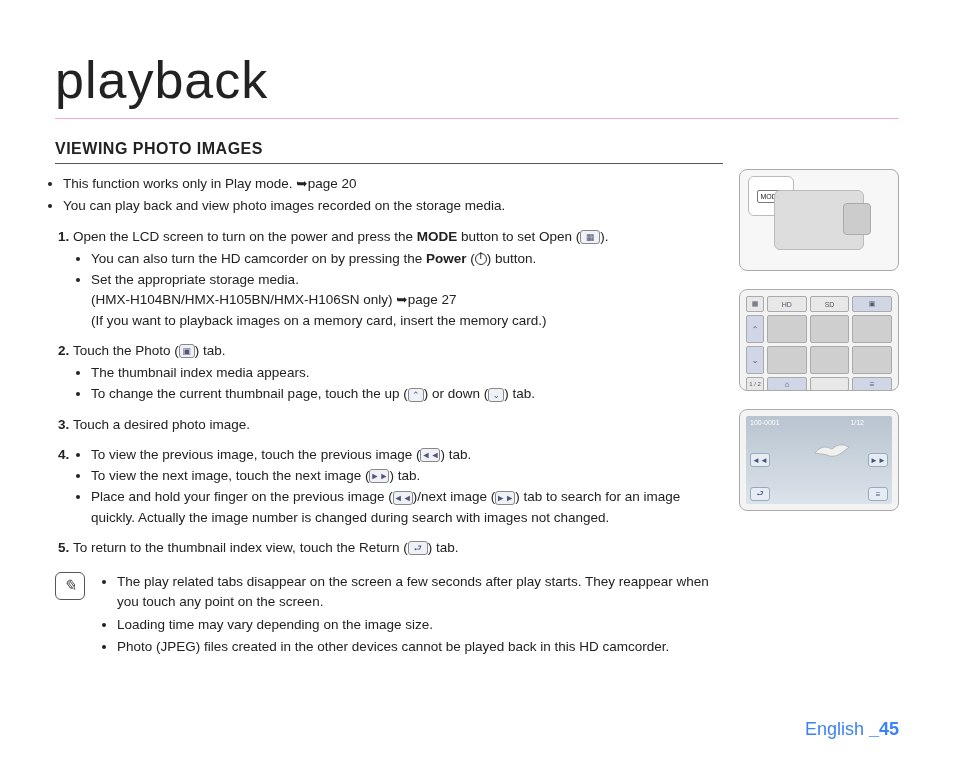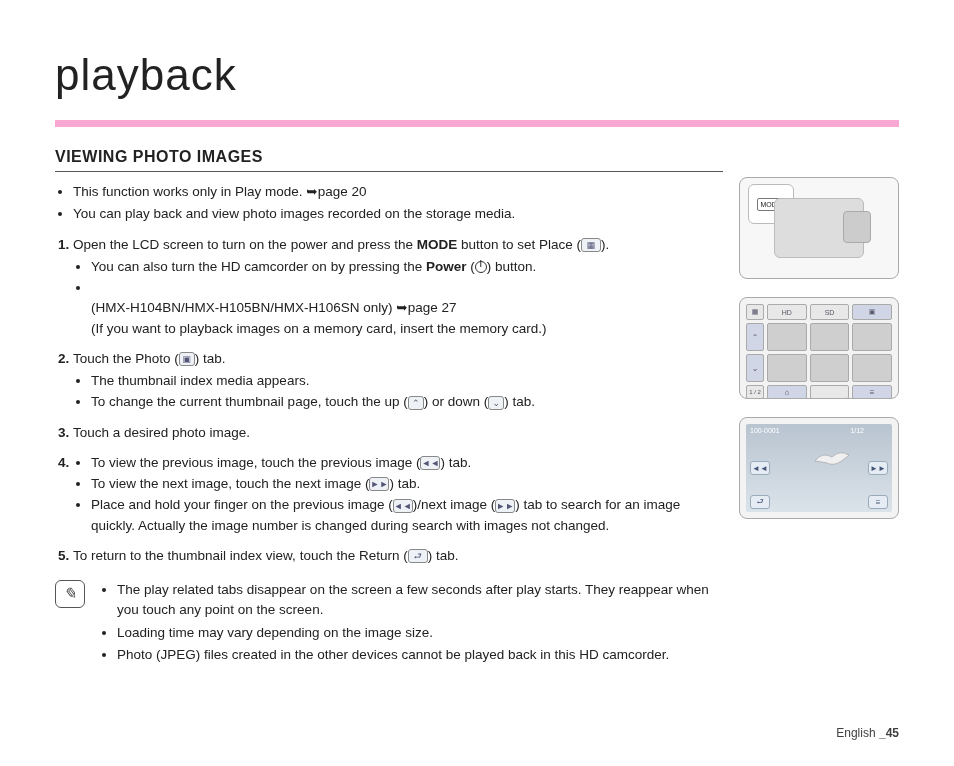--- a/index.html
+++ b/index.html
@@ -6,40 +6,40 @@
   body {
     width: 954px;
     height: 766px;
     background: #fff;
     font-family: Arial, Helvetica, sans-serif;
     color: #222;
     position: relative;
     padding: 50px 55px 30px 55px;
   }
   .page-title {
-    font-size: 44px;
+    font-size: 52px;
     font-weight: 300;
     letter-spacing: 1px;
-    border-bottom: 7px solid #f9a8d4;
-    padding-bottom: 20px;
+    border-bottom: 1px solid #f9a8d4;
+    padding-bottom: 8px;
     margin-bottom: 18px;
   }
   .main-row { display: flex; gap: 16px; }
   .content { flex: 1; font-size: 13.5px; line-height: 1.5; }
   .section-heading {
     font-size: 16px;
     font-weight: bold;
     letter-spacing: 0.5px;
     border-bottom: 1px solid #555;
     display: inline-block;
     width: 100%;
     padding-bottom: 2px;
     margin-bottom: 10px;
   }
-  ul.top { list-style: disc; margin-left: 18px; margin-bottom: 10px; }
+  ul.top { list-style: disc; margin-left: 8px; margin-bottom: 10px; }
   ul.top > li { margin-bottom: 2px; }
   ol.steps { list-style: decimal; margin-left: 18px; }
   ol.steps > li { margin-bottom: 10px; font-weight: bold; }
   ol.steps > li .step-text { font-weight: normal; }
   ul.sub { list-style: disc; margin-left: 18px; font-weight: normal; margin-top: 2px; }
   ul.sub li { margin-bottom: 1px; }
   .note-block { display: flex; gap: 14px; margin-top: 14px; align-items:flex-start; }
   .note-icon {
     width: 30px; height: 28px; border: 1.5px solid #555; border-radius: 6px;
     display:flex; align-items:center; justify-content:center; flex-shrink:0;
@@ -63,21 +63,21 @@
   .mode-bubble { position:absolute;left:8px;top:6px;width:46px;height:40px;background:#fff;border:1px solid #bbb;border-radius:6px;display:flex;align-items:center;justify-content:center;font-size:8px;}
   .mode-btn{padding:2px 3px;border:1px solid #777;border-radius:2px;font-size:7px;}
   .thumb-grid { display:grid; grid-template-columns: 18px 1fr 1fr 1fr; grid-template-rows: 16px 28px 28px 14px; gap:3px; height:100%;}
   .tcell { background:#cfcfcf; border:1px solid #aaa; border-radius:2px; font-size:8px; display:flex;align-items:center;justify-content:center;color:#556;}
   .tcell.hdr{background:#e8e8e8;font-size:7px;}
   .tcell.nav{background:#d0d6e6;}
   .photo-view { position:relative; height:100%; background:linear-gradient(#b8c4d0,#dbe3ea); border-radius:2px;}
   .bird { position:absolute; left:46%; top:26%; width:38px; height:24px; }
   .bird svg{width:100%;height:100%;}
   .pv-btn{position:absolute;width:20px;height:14px;background:#e6ecf4;border:1px solid #9ab;border-radius:3px;font-size:8px;display:flex;align-items:center;justify-content:center;color:#457;}
-  .footer { position:absolute; bottom:26px; right:55px; font-size:12px; color:#404040;}
+  .footer { position:absolute; bottom:26px; right:55px; font-size:18px; color:#3b82f6;}
   .footer b{font-weight:bold;}
   .bold{font-weight:bold;}
 </style>
 </head>
 <body>
 
 <div class="page-title">playback</div>
 
 <div class="main-row">
   <div class="content">
@@ -85,28 +85,28 @@
 
     <ul class="top">
       <li>This function works only in Play mode. ➥page 20</li>
       <li>You can play back and view photo images recorded on the storage media.</li>
     </ul>
 
     <ol class="steps">
 
       <li>
         <span class="step-text">
-          <span>Open the LCD screen to turn on the power and press the </span><span class="bold">MODE</span><span> button to set Place (</span><span class="inline-icon">▦</span><span>).</span>
+          <span>Open the LCD screen to turn on the power and press the </span><span class="bold">MODE</span><span> button to set Open (</span><span class="inline-icon">▦</span><span>).</span>
         </span>
         <ul class="sub">
           <li>
             <span>You can also turn the HD camcorder on by pressing the </span><span class="bold">Power</span><span> (</span><span class="pwr"></span><span>) button.</span>
           </li>
           <li>
-            <br>
+            <span>Set the appropriate storage media.</span><br>
             <span>(HMX-H104BN/HMX-H105BN/HMX-H106SN only) ➥page 27</span><br>
             <span>(If you want to playback images on a memory card, insert the memory card.)</span>
           </li>
         </ul>
       </li>
 
       <li>
         <span class="step-text">
           <span>Touch the Photo (</span><span class="inline-icon sm">▣</span><span>) tab.</span>
         </span>

